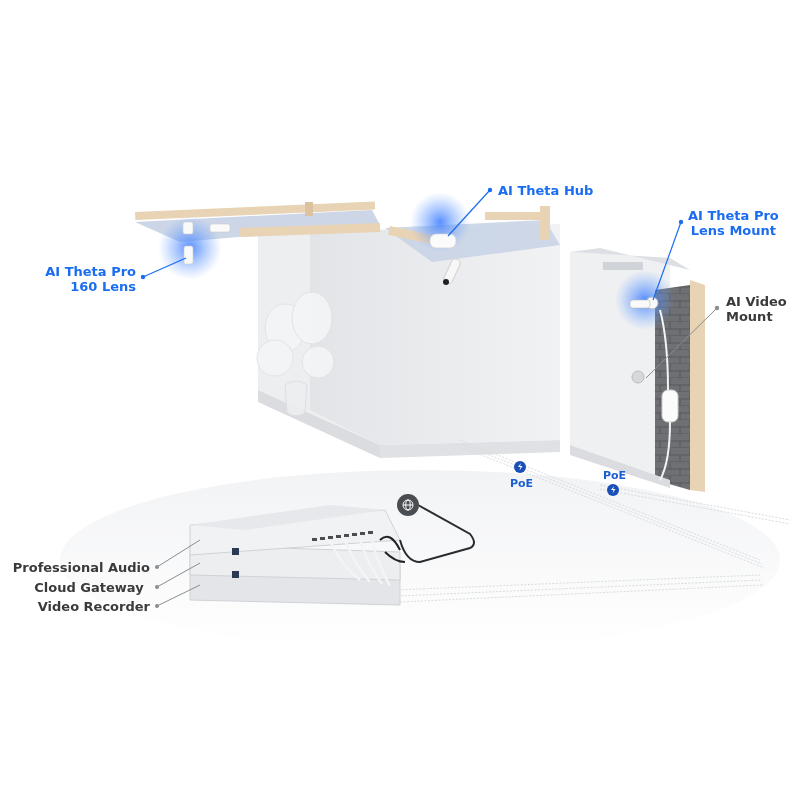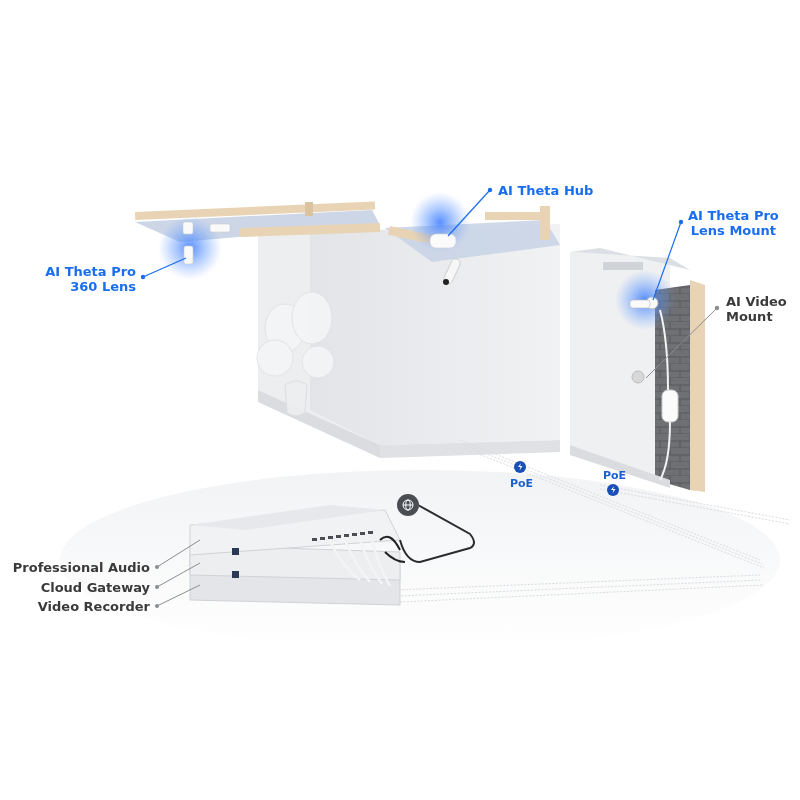--- a/index.html
+++ b/index.html
@@ -162,33 +162,33 @@
     <circle cx="157" cy="567" r="2" fill="#8a8d91"></circle>
     <line x1="157" y1="587" x2="200" y2="563" stroke="#8a8d91" stroke-width="1"></line>
     <circle cx="157" cy="587" r="2" fill="#8a8d91"></circle>
     <line x1="157" y1="606" x2="200" y2="585" stroke="#8a8d91" stroke-width="1"></line>
     <circle cx="157" cy="606" r="2" fill="#8a8d91"></circle>
   </g>
 </svg>
 
 <div class="lbl blue right" style="left:40px;top:264px;width:96px;">
   <div>AI Theta Pro</div>
-  <div>360 Lens</div>
+  <div>160 Lens</div>
 </div>
 <div class="lbl blue" style="left:498px;top:183px;">
   <div>AI Theta Hub</div>
 </div>
 <div class="lbl blue" style="left:688px;top:208px;text-align:center;">
   <div>AI Theta Pro</div>
   <div>Lens Mount</div>
 </div>
 <div class="lbl dark" style="left:726px;top:294px;">
   <div>AI Video</div>
   <div>Mount</div>
 </div>
 
 <div class="lbl dark right" style="left:10px;top:560px;width:140px;">Professional Audio</div>
-<div class="lbl dark right" style="left:10px;top:580px;width:140px;">Cloud Gateway</div>
+<div class="lbl dark right" style="left:19px;top:580px;width:140px;text-align:center;">Cloud Gateway</div>
 <div class="lbl dark right" style="left:10px;top:599px;width:140px;">Video Recorder</div>
 
 <div class="poe-lbl" style="left:510px;top:477px;">PoE</div>
 <div class="poe-lbl" style="left:603px;top:469px;">PoE</div>
 </div>
 
 </body></html>

